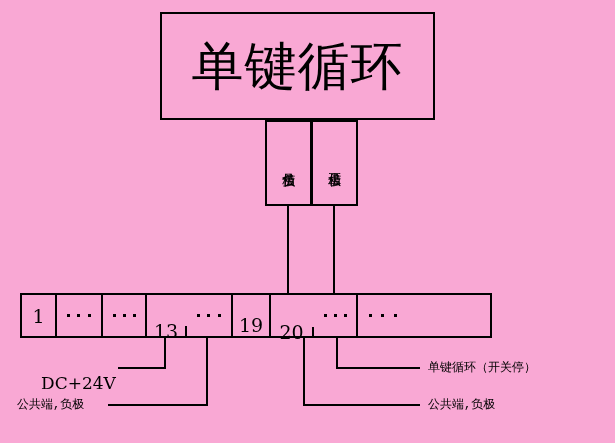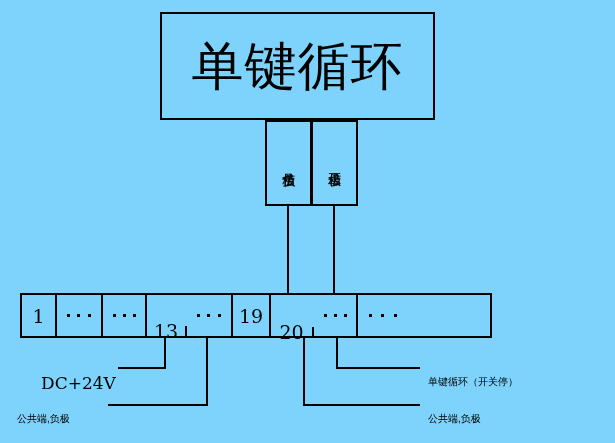--- a/index.html
+++ b/index.html
@@ -4,21 +4,21 @@
 <style>
   html, body {
     margin: 0;
     padding: 0;
     background: #ffffff;
   }
   #canvas {
     position: relative;
     width: 615px;
     height: 443px;
-    background: #7dd3fc;
+    background: #f9a8d4;
     overflow: hidden;
     font-family: "Liberation Sans", sans-serif;
   }
 
   
   .main-box {
     position: absolute;
     left: 160px;
     top: 12px;
     width: 275px;
@@ -114,23 +114,22 @@
     background: #000;
   }
 
   
   .anno {
     position: absolute;
     color: #000;
     white-space: nowrap;
   }
   .anno.cn {
-    font-family: Liberation Sans, sans-serif;
-    font-size: 10px;
-    margin-top: 16px;
+    font-family: Liberation Mono, monospace;
+    font-size: 12px;
   }
   .anno.en {
     font-family: "DejaVu Serif", serif;
     font-size: 17px;
   }
 </style>
 </head>
 <body>
 
 <div id="canvas">
@@ -170,21 +169,21 @@
     <div class="cell" style="width:40px;margin-top:31px;">
       <span class="cell-num">13</span>
     </div>
     <div class="cell" style="width:46px;">
       <span class="cell-dots">
         <i class="dot"></i>
         <i class="dot"></i>
         <i class="dot"></i>
       </span>
     </div>
-    <div class="cell" style="width:38px;">
+    <div class="cell" style="width:38px;align-items:flex-end;">
       <span class="cell-num">19</span>
     </div>
     <div class="cell" style="width:43px;margin-top:32px;">
       <span class="cell-num">20</span>
     </div>
     <div class="cell" style="width:44px;">
       <span class="cell-dots">
         <i class="dot"></i>
         <i class="dot"></i>
         <i class="dot"></i>

